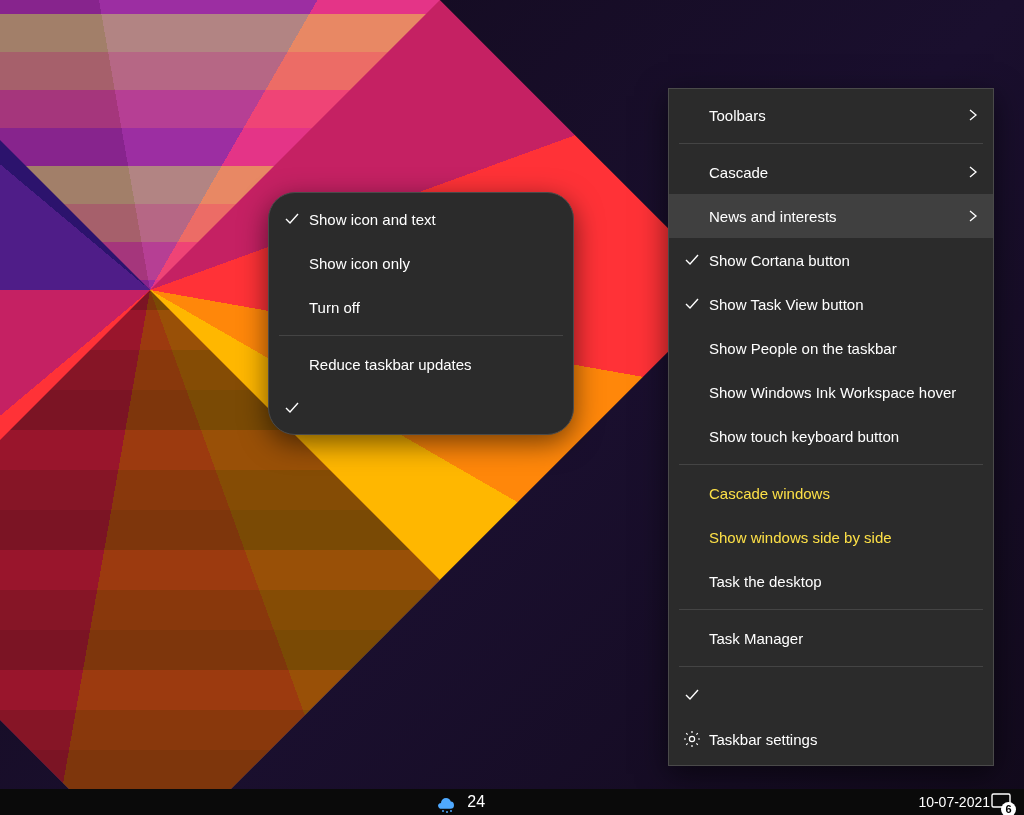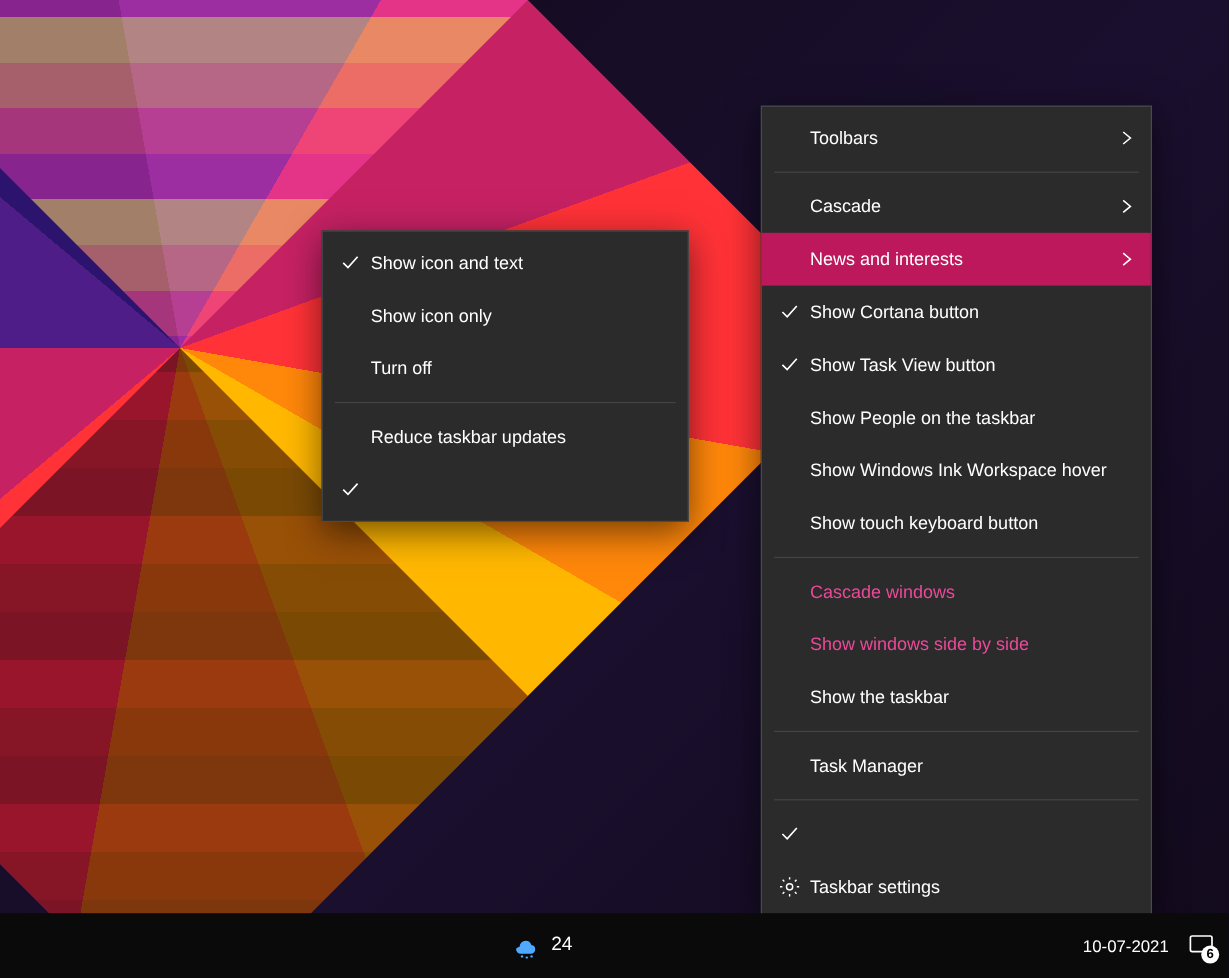--- a/index.html
+++ b/index.html
@@ -43,27 +43,27 @@
       repeating-linear-gradient(135deg,#fbd52a 0 38px,#fc9a22 38px 76px,#ef4a3e 76px 114px,#b0285f 114px 152px);
     mix-blend-mode: screen; opacity:.55;
   }
   .wallpaper .face2 { right:0; bottom:0;
     background:
       repeating-linear-gradient(-45deg,#3a1b6e 0 40px,#562493 40px 80px,#2a1560 80px 120px);
     mix-blend-mode: multiply; opacity:.65;
   }
   
   .taskbar {
-    position: absolute; left:0; right:0; bottom:0; height:54px;
+    position: absolute; left:0; right:0; bottom:0; height:26px;
     background:#0a0a0a;
     display:flex; align-items:center;
     color:#fff;
   }
   .tb-center { flex:1; display:flex; justify-content:center; align-items:center; gap:8px;}
-  .tb-right  { display:flex; align-items:center; gap:16px; padding-right:12px; font-size:14px;}
+  .tb-right  { display:flex; align-items:center; padding-right:12px; font-size:14px;}
   .weather-icon svg { width:26px; height:22px; display:block; }
   .weather-temp { font-size:16px; }
   .notif-badge {
     position:relative; width:22px; height:22px;
   }
   .notif-badge svg{width:22px;height:22px;}
   .notif-badge .count{
     position:absolute; right:-4px; bottom:-4px;
     background:#fff; color:#000; font-size:11px; font-weight:600;
     border-radius:50%; width:15px; height:15px; line-height:15px; text-align:center;
@@ -84,28 +84,28 @@
     height:44px;
     padding:0 14px 0 10px;
     position:relative;
     white-space:nowrap;
   }
   .menu .item .col-check{ width:26px; display:flex; justify-content:center; }
   .menu .item .col-check svg{ width:16px; height:16px; }
   .menu .item .col-label{ flex:1; padding-left:4px; }
   .menu .item .col-sub  { width:22px; display:flex; justify-content:flex-end; }
   .menu .item .col-sub svg{ width:12px; height:12px; }
-  .menu .item.disabled{ color:#ec4899; }
-  .menu .item.highlight{ background:#be185d; }
+  .menu .item.disabled{ color:#fde047; }
+  .menu .item.highlight{ background:#404040; }
   .menu .item.gear .col-check svg{ width:18px; height:18px; }
 
   
-  #main-menu { right:64px; top:88px; width:326px; }
-  
-  #sub-menu  { top:192px; width:306px; right:450px;}
+  #main-menu { right:30px; top:88px; width:326px; }
+  
+  #sub-menu  { top:192px; width:306px; right:450px;border-radius:27px;}
 </style>
 </head>
 <body>
 
 <div class="wallpaper">
   <div class="cube">
     <div class="face1"></div>
     <div class="face2"></div>
   </div>
 </div>
@@ -178,21 +178,21 @@
     <span class="col-label">Cascade windows</span>
     <span class="col-sub"></span>
   </div>
   <div class="item disabled">
     <span class="col-check"></span>
     <span class="col-label">Show windows side by side</span>
     <span class="col-sub"></span>
   </div>
   <div class="item">
     <span class="col-check"></span>
-    <span class="col-label">Show the taskbar</span>
+    <span class="col-label">Task the desktop</span>
     <span class="col-sub"></span>
   </div>
   <div class="sep"></div>
   <div class="item">
     <span class="col-check"></span>
     <span class="col-label">Task Manager</span>
     <span class="col-sub"></span>
   </div>
   <div class="sep"></div>
   <div class="item">

